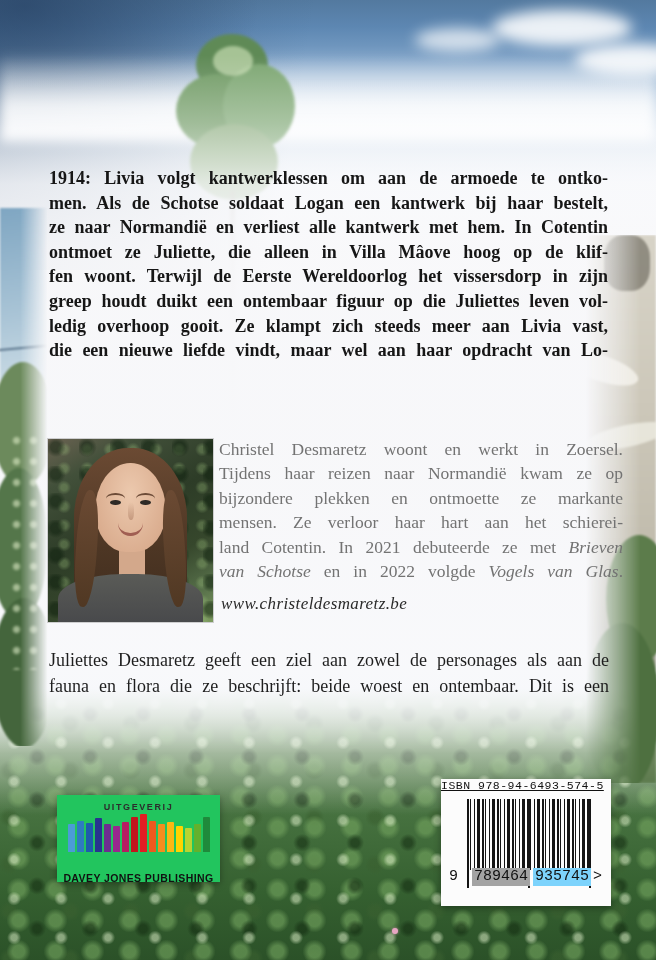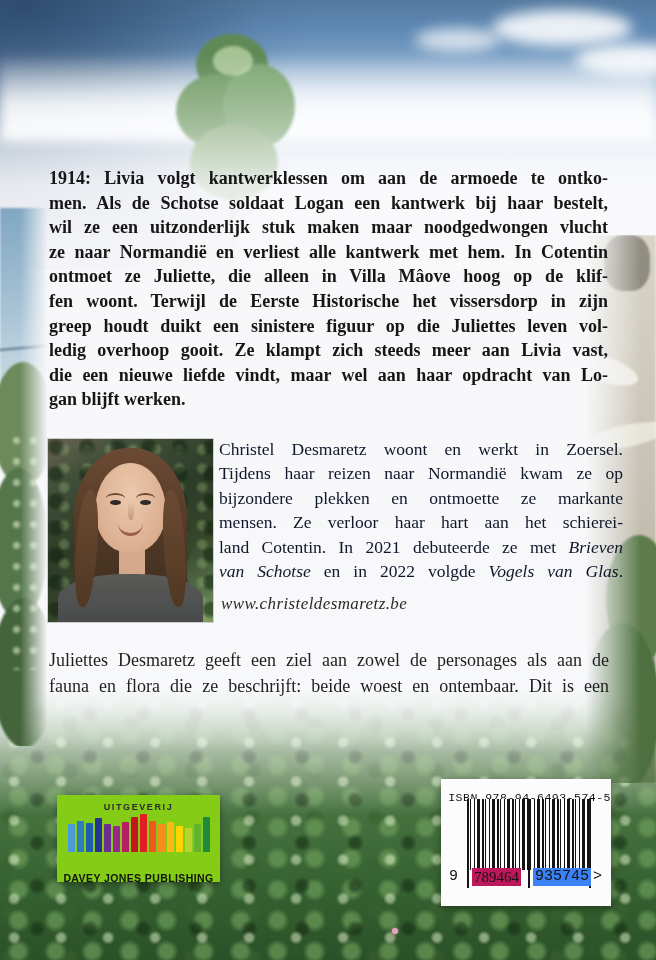--- a/index.html
+++ b/index.html
@@ -118,53 +118,53 @@
   .p-eye{position:absolute; width:16%; height:6%; background:#2e2a26; border-radius:50%;}
   .p-eye.l{left:21%; top:41%;} .p-eye.r{right:21%; top:41%;}
   .p-nose{position:absolute; left:46%; top:44%; width:9%; height:20%; border-radius:40%;
     background:linear-gradient(to bottom, rgba(166,118,92,0), rgba(166,118,92,.5));}
   .p-mouth{position:absolute; left:33%; top:66%; width:34%; height:12%;
     border-bottom:3px solid #a05e52; border-radius:0 0 50% 50% / 0 0 95% 95%;}
   .p-lock{position:absolute; width:13%; height:64%; border-radius:45%;
     background:linear-gradient(to bottom,#6b4a33,#503823);}
   .p-lock.l{left:17%; top:28%; transform:rotate(4deg);}
   .p-lock.r{right:17%; top:28%; transform:rotate(-4deg);}
-  .bio{position:absolute; left:219px; top:437px; width:404px; font-size:17.5px; color:#0f172a;}
+  .bio{position:absolute; left:219px; top:437px; width:404px; font-size:17.5px; color:#737373;}
   .bio-ln{line-height:24.4px; text-align:justify; text-align-last:justify;}
   .it{font-style:italic;margin-top:28px;}
   .website{position:absolute; left:221px; top:594px; font-size:17px; font-style:italic;
     color:#2a2a2a; letter-spacing:.4px;}
   .review{position:absolute; left:49px; top:648px; width:560px; font-size:18px; color:#1e1e1e;}
   .rv-ln{line-height:25.5px; text-align:justify; text-align-last:justify;}
   .rv-ln.last{text-align-last:left;}
   
-  .logo{position:absolute; left:57px; top:795px; width:163px; height:87px; background:#84cc16;
+  .logo{position:absolute; left:57px; top:795px; width:163px; height:87px; background:#22c55e;
     box-shadow:0 2px 7px rgba(0,0,0,.35); display:flex; flex-direction:column; align-items:center;
     font-family:"Liberation Sans","DejaVu Sans",sans-serif;}
   .logo-top{margin-top:7px; font-size:9px; font-weight:700; letter-spacing:1.6px; color:#2c2c2c;}
   .spines{margin-top:2px; height:40px; display:flex; align-items:flex-end; gap:2px;}
   .spine{width:7px; border-radius:1px 1px 0 0;}
   .reflect{width:140px; height:5px;
     background:linear-gradient(to bottom, rgba(110,110,110,.35), rgba(110,110,110,0));}
   .logo-bottom{margin-top:20px; font-size:10.5px; font-weight:700; letter-spacing:.4px; color:#111;}
   
   .barcode{position:absolute; left:441px; top:779px; width:170px; height:127px; background:#fcfcfc;
     box-shadow:0 2px 7px rgba(0,0,0,.35); font-family:"Liberation Mono","DejaVu Sans Mono",monospace;}
-  .bc-isbn{position:absolute; left:0; top:12px; width:100%; text-align:right; font-size:11.5px;
-    letter-spacing:.5px; color:#111;}
+  .bc-isbn{position:absolute; left:0; top:0; width:100%; text-align:left; font-size:11.5px;
+    letter-spacing:.5px; color:#111;text-decoration:underline;}
   .bc-bars{position:absolute; left:26px; top:20px; width:124px; height:71px;
     background:repeating-linear-gradient(90deg,
       #141414 0 2px, #fcfcfc 2px 3px, #141414 3px 4px, #fcfcfc 4px 7px,
       #141414 7px 8px, #fcfcfc 8px 10px, #141414 10px 13px, #fcfcfc 13px 15px);}
   .bc-guard{position:absolute; top:20px; width:2px; height:89px; background:#141414;}
   .bc-guard.g1{left:26px;} .bc-guard.g2{left:87px;} .bc-guard.g3{left:148px;}
   .bc-num{position:absolute; top:89px; font-size:15px; color:#111; line-height:18px;}
   .bc-n9{left:8px;}
-  .bc-grp1{left:31px; background:#be185d; padding:0 2px;font-family:Liberation Serif, serif;}
-  .bc-grp2{left:92px; background:#3b82f6; padding:0 2px;}
+  .bc-grp1{left:31px; background:#a3a3a3; padding:0 2px;}
+  .bc-grp2{left:92px; background:#7dd3fc; padding:0 2px;}
   .bc-end{left:152px;}
 </style>
 </head>
 <body>
 
 <div class="cover">
 
   <div class="sky"></div>
   <div class="sky-dark-corner"></div>
   <div class="cloud c1"></div>
@@ -200,28 +200,26 @@
     <div class="path1"></div>
     <div class="path2"></div>
     <div class="shrub1"></div>
     <div class="shrub2"></div>
   </div>
 
 
   <div class="blurb">
     <div class="bl">1914: Livia volgt kantwerklessen om aan de armoede te ontko-</div>
     <div class="bl">men. Als de Schotse soldaat Logan een kantwerk bij haar bestelt,</div>
-    <div class="bl">wil ze een uitzonderlijk stuk maken maar noodgedwongen vlucht</div>
     <div class="bl">ze naar Normandië en verliest alle kantwerk met hem. In Cotentin</div>
     <div class="bl">ontmoet ze Juliette, die alleen in Villa Mâove hoog op de klif-</div>
-    <div class="bl">fen woont. Terwijl de Eerste Historische het vissersdorp in zijn</div>
-    <div class="bl">greep houdt duikt een sinistere figuur op die Juliettes leven vol-</div>
+    <div class="bl">fen woont. Terwijl de Eerste Wereldoorlog het vissersdorp in zijn</div>
+    <div class="bl">greep houdt duikt een ontembaar figuur op die Juliettes leven vol-</div>
     <div class="bl">ledig overhoop gooit. Ze klampt zich steeds meer aan Livia vast,</div>
     <div class="bl">die een nieuwe liefde vindt, maar wel aan haar opdracht van Lo-</div>
-    <div class="bl last">gan blijft werken.</div>
   </div>
 
   <div class="photo">
     <div class="p-bg"></div>
     <div class="p-hair"></div>
     <div class="p-neck"></div>
     <div class="p-body"></div>
     <div class="p-face">
       <div class="p-brow l"></div>
       <div class="p-brow r"></div>

